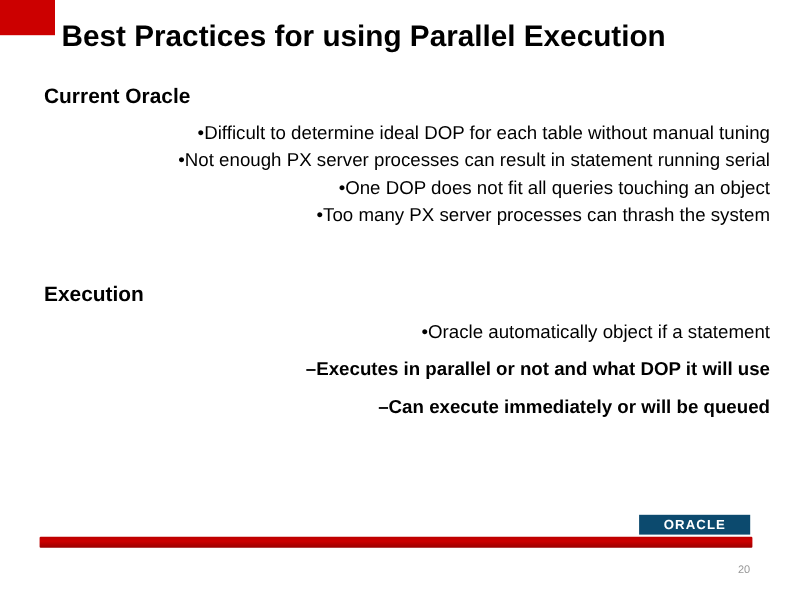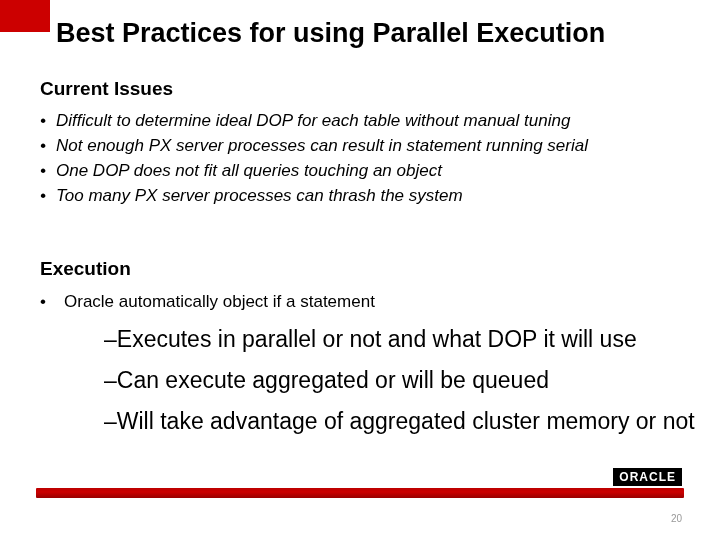--- a/index.html
+++ b/index.html
@@ -1,54 +1,53 @@
 <!DOCTYPE html>
 <html><head>
 <meta charset="utf-8">
 <style>
   * { margin: 0; padding: 0; box-sizing: border-box; }
   html, body { width: 720px; height: 540px; font-family: Arial, Helvetica, sans-serif; background: #fff; color: #000; }
-  .slide { position: relative; width: 720px; height: 540px; }
+  .slide { position: relative; width: 720px; height: 540px; text-align: right; }
   .red-block { position: absolute; top: 0; left: 0; width: 50px; height: 32px; background: #c00; }
   .title { position: absolute; top: 18px; left: 56px; font-size: 27px; font-weight: bold; letter-spacing: 0px; }
   .section1 { position: absolute; top: 78px; left: 40px; font-size: 19px; font-weight: bold; }
   .issues { position: absolute; top: 110px; left: 40px; right: 20px; }
-  .issues li { list-style: none; font-size: 17px; line-height: 1.35; margin-bottom: 2px; font-style: italic; }
+  .issues li { list-style: none; font-size: 17px; line-height: 1.35; margin-bottom: 2px; }
   .issues li::before { content: "•"; display: inline-block; width: 16px; }
   .section2 { position: absolute; top: 258px; left: 40px; font-size: 19px; font-weight: bold; }
   .solution { position: absolute; top: 292px; left: 40px; right: 20px; }
   .solution-lead { font-size: 17px; }
   .solution-lead::before { content: "•"; display: inline-block; width: 24px; }
-  .solution-sub { font-size: 23px; margin-left: 64px; margin-top: 14px; }
+  .solution-sub { font-size: 17px; margin-left: 64px; margin-top: 14px; font-weight: bold; }
   .footer-bar { position: absolute; bottom: 42px; left: 36px; right: 36px; height: 10px; background: linear-gradient(#b00, #c00 40%, #900); border-radius: 1px; }
   .logo { position: absolute; bottom: 54px; right: 38px; display: flex; align-items: center; }
-  .logo-box { background: #000000; color: #fff; font-size: 12px; font-weight: bold; letter-spacing: 1px; padding: 2px 6px; font-family: Arial, sans-serif; }
+  .logo-box { background: #0c4a6e; color: #fff; font-size: 12px; font-weight: bold; letter-spacing: 1px; padding: 2px 22px; font-family: Arial, sans-serif; }
   .page-num { position: absolute; bottom: 16px; right: 38px; font-size: 10px; color: #999; }
 </style>
 </head>
 <body>
 
 <div class="slide">
   <div class="red-block"></div>
   <h1 class="title">Best Practices for using Parallel Execution</h1>
 
-  <h2 class="section1">Current Issues</h2>
+  <h2 class="section1">Current Oracle</h2>
   <ul class="issues">
     <li>Difficult to determine ideal DOP for each table without manual tuning</li>
     <li>Not enough PX server processes can result in statement running serial</li>
     <li>One DOP does not fit all queries touching an object</li>
     <li>Too many PX server processes can thrash the system</li>
   </ul>
 
   <h2 class="section2">Execution</h2>
   <div class="solution">
     <div class="solution-lead">Oracle automatically object if a statement</div>
     <div class="solution-sub">–Executes in parallel or not and what DOP it will use</div>
-    <div class="solution-sub">–Can execute aggregated or will be queued</div>
-    <div class="solution-sub">–Will take advantage of aggregated cluster memory or not</div>
+    <div class="solution-sub">–Can execute immediately or will be queued</div>
   </div>
 
   <div class="logo">
     <span class="logo-box">ORACLE</span>
   </div>
   <div class="footer-bar"></div>
   <div class="page-num">20</div>
 </div>
 
 </body></html>

